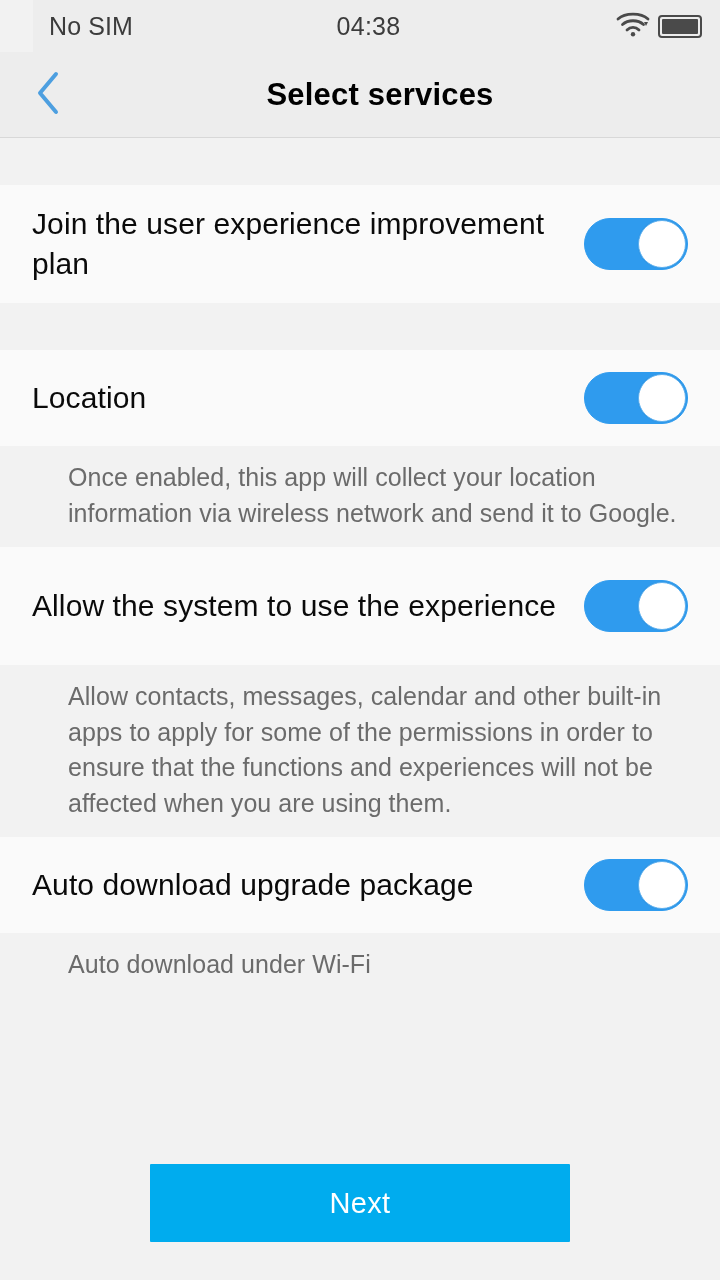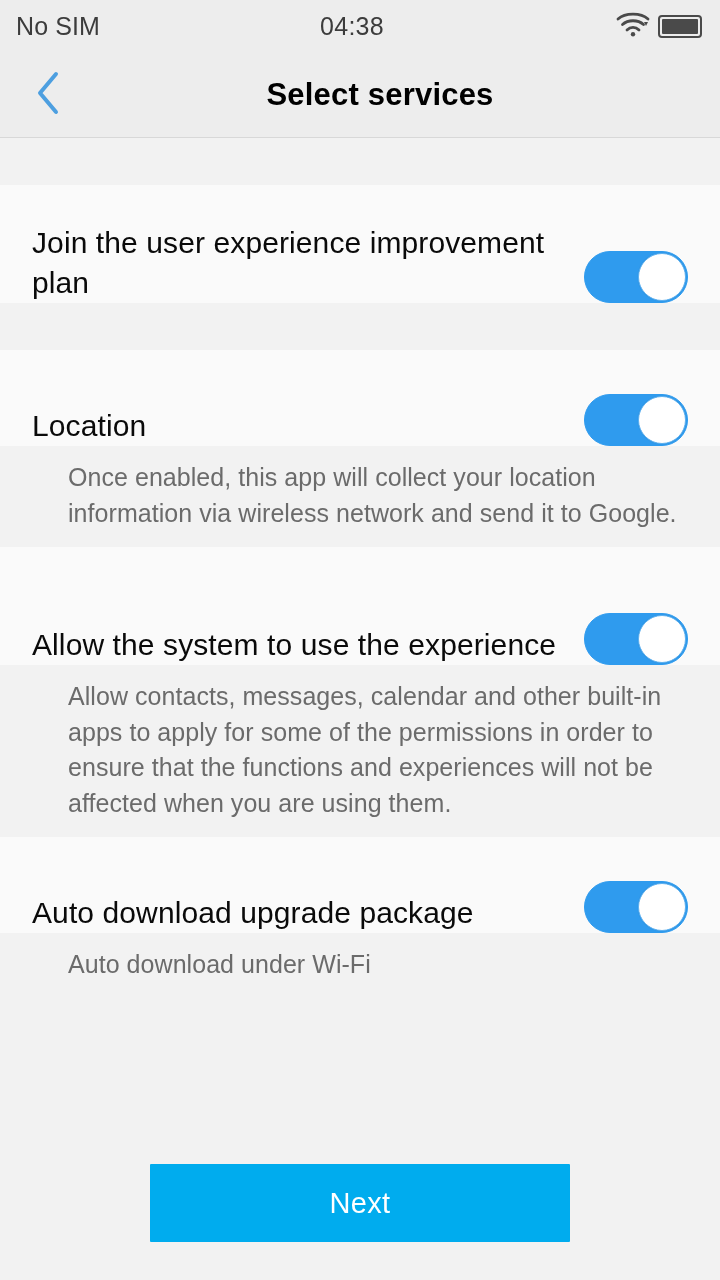--- a/index.html
+++ b/index.html
@@ -27,20 +27,21 @@
 
   
   .status-bar {
     height: 52px;
     flex: 0 0 52px;
     background: #EDEDED;
     display: flex;
     align-items: center;
     padding: 0 18px 0 16px;
     position: relative;
+    margin-left: 33px;
   }
   .status-carrier {
     font-size: 25px;
     color: #3C3C3C;
     letter-spacing: 0.1px;
   }
   .status-clock {
     position: absolute;
     left: 0; right: 16px;
     text-align: center;
@@ -111,21 +112,21 @@
     overflow: hidden;
   }
 
   .spacer { background: #F2F2F2; }
   .spacer-top { height: 47px; }
   .spacer-mid { height: 47px; }
 
   .row {
     background: #FAFAFA;
     display: flex;
-    align-items: flex-end;
+    align-items: center;
     padding: 0 32px;
     min-height: 96px;
   }
   .row-1line { height: 96px; }
   .row-tall { height: 118px; }
 
   .row-label {
     flex: 1 1 auto;
     font-size: 30px;
     color: #0A0A0A;

